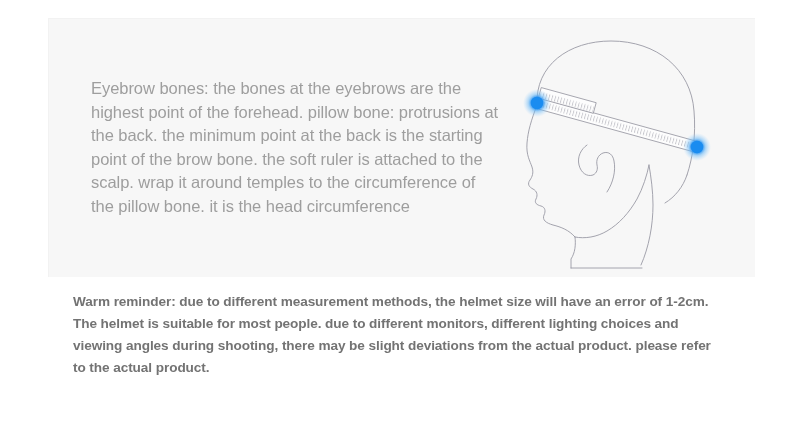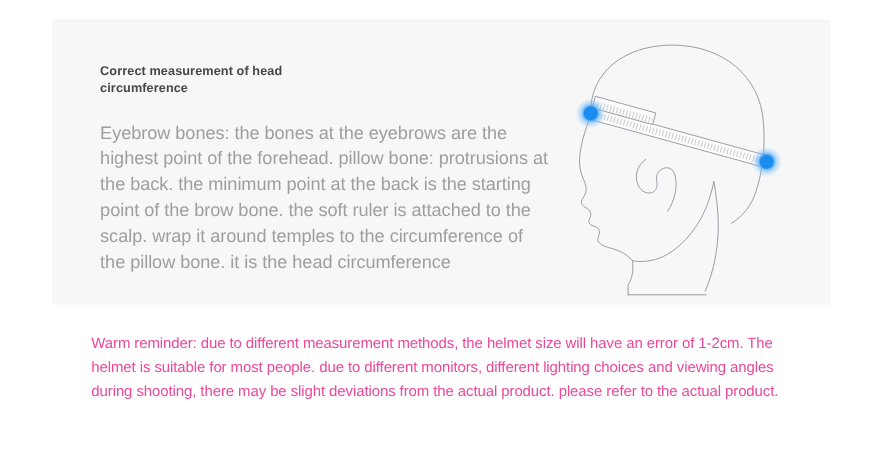--- a/index.html
+++ b/index.html
@@ -65,35 +65,34 @@
     height: 250px;
   }
   .illustration svg { display: block; width: 250px; height: 250px; }
 
   
   .warning {
     position: absolute;
     left: 73px;
     top: 291px;
     width: 645px;
-    margin: 10px;
+    margin: 0;
     font-size: 13.6px;
-    font-weight: normal;
+    font-weight: bold;
     line-height: 1.62;
-    color: #ec4899;
+    color: #737373;
     letter-spacing: -0.08px;
   }
 </style>
 </head>
 <body>
 
 <div class="info-panel">
 
   <div class="text-col">
-    <p class="panel-heading">Correct measurement of head circumference</p>
     <p class="panel-body">Eyebrow bones: the bones at the eyebrows are the highest point of the forehead. pillow bone: protrusions at the back. the minimum point at the back is the starting point of the brow bone. the soft ruler is attached to the scalp. wrap it around temples to the circumference of the pillow bone. it is the head circumference</p>
   </div>
 
   <div class="illustration">
     <svg viewBox="0 0 250 250" xmlns="http://www.w3.org/2000/svg" aria-hidden="true">
       <defs>
         <radialGradient id="dotGlow" cx="50%" cy="50%" r="50%">
           <stop offset="0%" stop-color="#1a8cf0" stop-opacity="1"></stop>
           <stop offset="42%" stop-color="#2e96f2" stop-opacity="0.92"></stop>
           <stop offset="62%" stop-color="#6cb9f6" stop-opacity="0.55"></stop>

